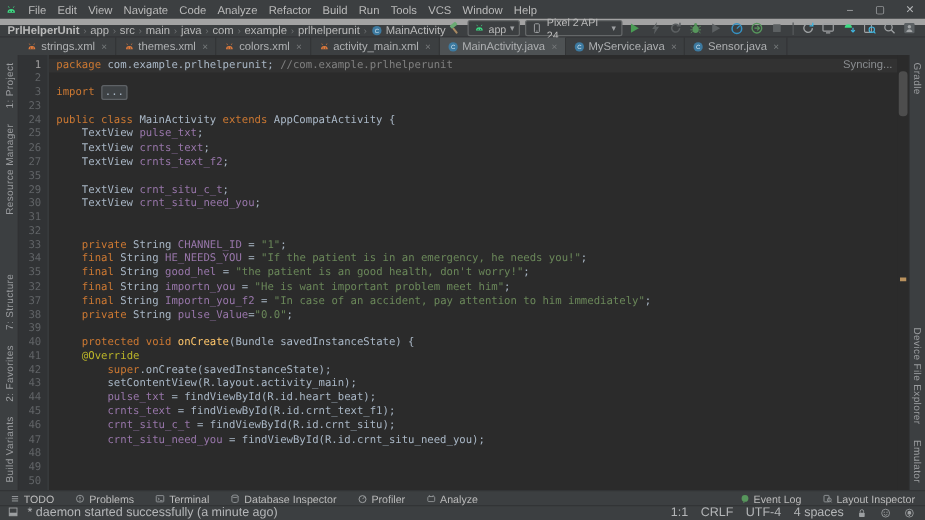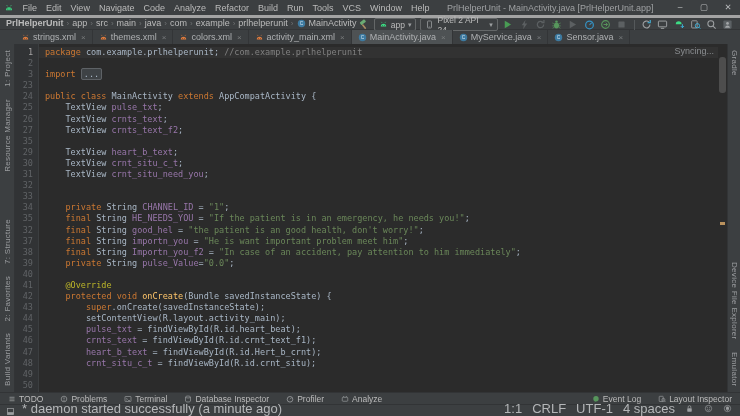--- a/index.html
+++ b/index.html
@@ -9,21 +9,21 @@
   
   .titlebar{height:15px;display:flex;align-items:center;font-size:9px;padding-left:4px}
   .app-logo{width:11px;height:11px;margin-right:3px;display:flex;align-items:center}
   .app-logo svg{width:10px;height:10px}
   .menu{padding:0 4.5px;color:#bbbbbb}
   .title-text{margin-left:13px;color:#9fa1a3;white-space:nowrap;overflow:hidden}
   .winbtns{margin-left:auto;display:flex;align-items:center;height:15px}
   .winbtn{width:24px;text-align:center;font-size:8.5px;color:#b6b8ba;line-height:15px}
 
   
-  .toolbar{height:14px;display:flex;align-items:flex-start;font-size:9px;border-top:3px solid #a3a3a3;padding:0 5px}
+  .toolbar{height:14px;display:flex;align-items:flex-end;font-size:9px;border-top:5px solid #a3a3a3;padding:0 5px}
   .crumbs{display:flex;align-items:center;white-space:nowrap}
   .crumb{color:#bbbbbb;padding:0 1px}
   .crumb.first{font-weight:bold}
   .crumb-sep{color:#6e7173;margin:0 2px;font-size:8px}
   .crumb-icn{width:9px;height:9px;margin:0 2px 0 1px}
   .crumb-icn svg{width:9px;height:9px;display:block}
   .tb-right{margin-left:auto;display:flex;align-items:center;gap:4px;padding-right:1px}
   .tb-icon{width:13px;height:13px;display:flex;align-items:center;justify-content:center}
   .tb-icon svg{width:11px;height:11px;display:block}
   .tb-select{display:flex;align-items:center;gap:3px;border:1px solid #646768;border-radius:2px;height:13px;padding:0 4px;font-size:8.5px;color:#bbbbbb;background:#3c3f41}
@@ -62,21 +62,21 @@
   .stripe-mark{position:absolute;top:178px;left:2px;width:5px;height:3px;background:#b9915d}
 
   
   .toolsbar{height:12px;background:#3c3f41;border-top:1px solid #323436;display:flex;align-items:center;font-size:8.5px;padding:0 8px;color:#bbbbbb}
   .tool-item{display:flex;align-items:center;gap:3px;margin-right:17px;white-space:nowrap}
   .tool-item svg{width:8px;height:8px;display:block}
   .tools-right{margin-left:auto;display:flex}
   .tools-right .tool-item{margin-right:0;margin-left:17px}
 
   
-  .statusbar{height:12px;background:#3c3f41;border-top:1px solid #323436;display:flex;align-items:flex-end;font-size:13px;padding:0 6px;color:#b4b6b8}
+  .statusbar{height:12px;background:#3c3f41;border-top:1px solid #323436;display:flex;align-items:flex-start;font-size:10px;padding:0 6px;color:#b4b6b8}
   .status-toggle{width:9px;height:9px;display:flex;margin-right:7px}
   .status-toggle svg{width:9px;height:9px}
   .status-right{margin-left:auto;display:flex;align-items:center;gap:10px;padding-right:2px}
   .sb-icn{width:9px;height:9px;display:flex}
   .sb-icn svg{width:9px;height:9px}
 </style>
 </head>
 <body>
 
 <div class="win">
@@ -85,21 +85,20 @@
     <span class="app-logo">
         <svg viewBox="0 0 16 16" xmlns="http://www.w3.org/2000/svg">
           <path d="M3.2 11.5a4.8 4.8 0 0 1 9.6 0z" fill="#3ddc84"></path>
           <line x1="5.4" y1="5.2" x2="4.3" y2="3.3" stroke="#3ddc84" stroke-width="1"></line>
           <line x1="10.6" y1="5.2" x2="11.7" y2="3.3" stroke="#3ddc84" stroke-width="1"></line>
           <circle cx="6.2" cy="9.6" r=".8" fill="#2b2b2b"></circle>
           <circle cx="9.8" cy="9.6" r=".8" fill="#2b2b2b"></circle>
         </svg>
       </span>
     <span id="menus"><span class="menu">File</span><span class="menu">Edit</span><span class="menu">View</span><span class="menu">Navigate</span><span class="menu">Code</span><span class="menu">Analyze</span><span class="menu">Refactor</span><span class="menu">Build</span><span class="menu">Run</span><span class="menu">Tools</span><span class="menu">VCS</span><span class="menu">Window</span><span class="menu">Help</span></span>
-    <span class="title-text">PrlHelperUnit - MainActivity.java [PrlHelperUnit.app]</span>
     <span class="winbtns" id="winbtns">
         <span class="winbtn">–</span>
         <span class="winbtn">▢</span>
         <span class="winbtn">✕</span>
       </span>
   </div>
 
   <div class="toolbar">
     <span class="crumbs" id="crumbs">
         <span class="crumb first">PrlHelperUnit</span>
@@ -378,40 +377,39 @@
       <div class="code" id="code">
           <div class="cl hl"><span class="t-k">package </span><span class="t-d">com.example.prlhelperunit; </span><span class="t-c">//com.example.prlhelperunit</span></div>
           <div class="cl"></div>
           <div class="cl"><span class="t-k">import </span><span class="t-fold">...</span></div>
           <div class="cl"></div>
           <div class="cl"><span class="t-k">public class </span><span class="t-d">MainActivity </span><span class="t-k">extends </span><span class="t-d">AppCompatActivity {</span></div>
           <div class="cl"><span class="t-d">    TextView </span><span class="t-f">pulse_txt</span><span class="t-d">;</span></div>
           <div class="cl"><span class="t-d">    TextView </span><span class="t-f">crnts_text</span><span class="t-d">;</span></div>
           <div class="cl"><span class="t-d">    TextView </span><span class="t-f">crnts_text_f2</span><span class="t-d">;</span></div>
           <div class="cl"></div>
-          <div class="cl"><span class="t-d">    TextView </span><span class="t-f">heart_b_text</span><span class="t-d">;</span></div>
           <div class="cl"><span class="t-d">    TextView </span><span class="t-f">crnt_situ_c_t</span><span class="t-d">;</span></div>
           <div class="cl"><span class="t-d">    TextView </span><span class="t-f">crnt_situ_need_you</span><span class="t-d">;</span></div>
           <div class="cl"></div>
           <div class="cl"></div>
           <div class="cl"><span class="t-d">    </span><span class="t-k">private </span><span class="t-d">String </span><span class="t-f">CHANNEL_ID</span><span class="t-d"> = </span><span class="t-s">"1"</span><span class="t-d">;</span></div>
           <div class="cl"><span class="t-d">    </span><span class="t-k">final </span><span class="t-d">String </span><span class="t-f">HE_NEEDS_YOU</span><span class="t-d"> = </span><span class="t-s">"If the patient is in an emergency, he needs you!"</span><span class="t-d">;</span></div>
           <div class="cl"><span class="t-d">    </span><span class="t-k">final </span><span class="t-d">String </span><span class="t-f">good_hel</span><span class="t-d"> = </span><span class="t-s">"the patient is an good health, don't worry!"</span><span class="t-d">;</span></div>
           <div class="cl"><span class="t-d">    </span><span class="t-k">final </span><span class="t-d">String </span><span class="t-f">importn_you</span><span class="t-d"> = </span><span class="t-s">"He is want important problem meet him"</span><span class="t-d">;</span></div>
           <div class="cl"><span class="t-d">    </span><span class="t-k">final </span><span class="t-d">String </span><span class="t-f">Importn_you_f2</span><span class="t-d"> = </span><span class="t-s">"In case of an accident, pay attention to him immediately"</span><span class="t-d">;</span></div>
           <div class="cl"><span class="t-d">    </span><span class="t-k">private </span><span class="t-d">String </span><span class="t-f">pulse_Value</span><span class="t-d">=</span><span class="t-s">"0.0"</span><span class="t-d">;</span></div>
           <div class="cl"></div>
+          <div class="cl"><span class="t-d">    </span><span class="t-k">protected void </span><span class="t-m">onCreate</span><span class="t-d">(Bundle savedInstanceState) {</span></div>
           <div class="cl"><span class="t-d">    </span><span class="t-a">@Override</span></div>
-          <div class="cl"><span class="t-d">    </span><span class="t-k">protected void </span><span class="t-m">onCreate</span><span class="t-d">(Bundle savedInstanceState) {</span></div>
           <div class="cl"><span class="t-d">        </span><span class="t-k">super</span><span class="t-d">.onCreate(savedInstanceState);</span></div>
           <div class="cl"><span class="t-d">        setContentView(R.layout.activity_main);</span></div>
           <div class="cl"><span class="t-d">        </span><span class="t-f">pulse_txt</span><span class="t-d"> = findViewById(R.id.heart_beat);</span></div>
           <div class="cl"><span class="t-d">        </span><span class="t-f">crnts_text</span><span class="t-d"> = findViewById(R.id.crnt_text_f1);</span></div>
-          <div class="cl"><span class="t-d">        </span><span class="t-f">heart_b_text</span><span class="t-d"> = findViewById(R.id.Hert_b_crnt);</span></div>
           <div class="cl"><span class="t-d">        </span><span class="t-f">crnt_situ_c_t</span><span class="t-d"> = findViewById(R.id.crnt_situ);</span></div>
+          <div class="cl"><span class="t-d">        </span><span class="t-f">crnt_situ_need_you</span><span class="t-d"> = findViewById(R.id.crnt_situ_need_you);</span></div>
         </div>
       <div class="scrollbar">
         <div class="sb-thumb"></div>
         <div class="stripe-mark"></div>
       </div>
       <span class="sync-label">Syncing...</span>
     </div>
 
     <div class="strip right">
       <div class="sgroup" id="rstrip-top">
@@ -508,21 +506,21 @@
     <span class="status-toggle">
         <svg viewBox="0 0 16 16" xmlns="http://www.w3.org/2000/svg">
           <rect x="2.5" y="2.5" width="11" height="11" fill="none" stroke="#9da0a2" stroke-width="1.3"></rect>
           <rect x="2.5" y="9.2" width="11" height="4.3" fill="#9da0a2"></rect>
         </svg>
       </span>
     <span class="status-msg">* daemon started successfully (a minute ago)</span>
     <span class="status-right">
       <span>1:1</span>
       <span>CRLF</span>
-      <span>UTF-1</span>
+      <span>UTF-4</span>
       <span>4 spaces</span>
       <span class="sb-icn">
           <svg viewBox="0 0 16 16" xmlns="http://www.w3.org/2000/svg">
             <rect x="4" y="7.4" width="8" height="6.2" rx="1" fill="#9da0a2"></rect>
             <path d="M5.6 7.4V5.4a2.4 2.4 0 0 1 4.8 0v2" fill="none" stroke="#9da0a2" stroke-width="1.3"></path>
           </svg>
         </span>
       <span class="sb-icn">
           <svg viewBox="0 0 16 16" xmlns="http://www.w3.org/2000/svg">
             <circle cx="8" cy="8" r="5.6" fill="none" stroke="#9da0a2" stroke-width="1.2"></circle>

